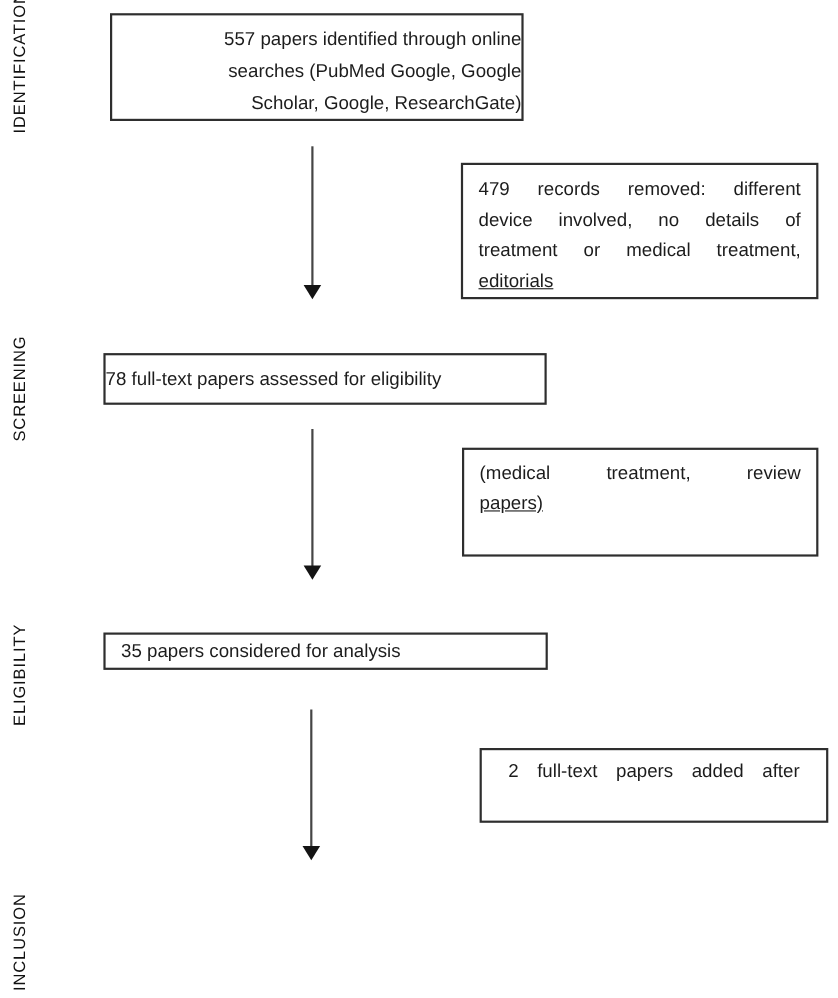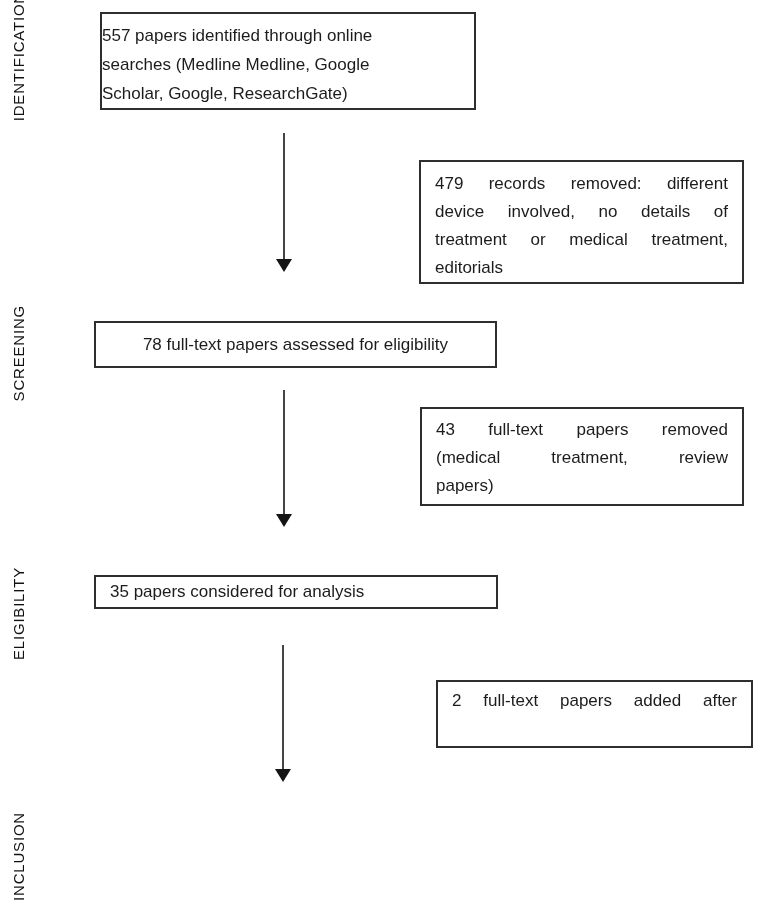--- a/index.html
+++ b/index.html
@@ -36,31 +36,31 @@
   .stage-inclusion      { top: 808px; height: 96px;  }
 
   
   .box {
     position: absolute;
     border: 2px solid #2e2e2e;
     background: #ffffff;
     font-size: 17px;
     box-sizing: border-box;
   }
-  .box1 { left: 100px; top: 12px;  width: 376px; height: 98px; text-align: left; padding-top: 7px; }
+  .box1 { left: 100px; top: 12px;  width: 376px; height: 98px; text-align: right; padding-top: 7px; }
   .cline { line-height: 29px; }
 
-  .box2 { left: 419px; top: 160px; width: 325px; height: 124px; padding: 8px 14px; }
+  .box2 { left: 419px; top: 148px; width: 325px; height: 124px; padding: 8px 14px; }
   .box4 { left: 420px; top: 407px; width: 324px; height: 99px;  padding: 7px 14px; }
-  .box6 { left: 436px; top: 680px; width: 317px; height: 68px;  padding: 5px 14px; }
+  .box6 { left: 436px; top: 680px; width: 317px; height: 68px;  padding: 5px 24px; }
   .jline { line-height: 28px; text-align: justify; text-align-last: justify; }
-  .jlast { text-align: right; text-align-last: left; }
+  .jlast { text-align: right; text-align-last: left; text-decoration: underline; }
 
   .single { display: flex; align-items: center; }
-  .box3 { left: 94px; top: 321px; width: 403px; height: 47px; justify-content: center; }
+  .box3 { left: 94px; top: 321px; width: 403px; height: 47px; }
   .box5 { left: 94px; top: 575px; width: 404px; height: 34px; padding-left: 14px; }
   .box7 { left: 57px; top: 833px; width: 477px; height: 42px; padding-left: 11px; }
   .sline { white-space: nowrap; }
 
   
   .arrow { position: absolute; width: 16px; }
   .arrow1 { left: 276px; top: 133px; height: 139px; }
   .arrow2 { left: 276px; top: 390px; height: 137px; }
   .arrow3 { left: 275px; top: 645px; height: 137px; }
   .arrow-line {
@@ -91,21 +91,21 @@
   </div>
   <div class="stage stage-eligibility">
     <span>ELIGIBILITY</span>
   </div>
   <div class="stage stage-inclusion">
     <span>INCLUSION</span>
   </div>
 
   <div class="box box1">
     <div class="cline">557 papers identified through online</div>
-    <div class="cline">searches (Medline Medline, Google</div>
+    <div class="cline">searches (PubMed Google, Google</div>
     <div class="cline">Scholar, Google, ResearchGate)</div>
   </div>
 
   <div class="arrow arrow1">
     <div class="arrow-line"></div>
     <div class="arrow-head"></div>
   </div>
 
   <div class="box box2">
     <div class="jline">479 records removed: different</div>
@@ -117,21 +117,20 @@
   <div class="box single box3">
     <div class="sline">78 full-text papers assessed for eligibility</div>
   </div>
 
   <div class="arrow arrow2">
     <div class="arrow-line"></div>
     <div class="arrow-head"></div>
   </div>
 
   <div class="box box4">
-    <div class="jline">43 full-text papers removed</div>
     <div class="jline">(medical treatment, review</div>
     <div class="jline jlast">papers)</div>
   </div>
 
   <div class="box single box5">
     <div class="sline">35 papers considered for analysis</div>
   </div>
 
   <div class="arrow arrow3">
     <div class="arrow-line"></div>

